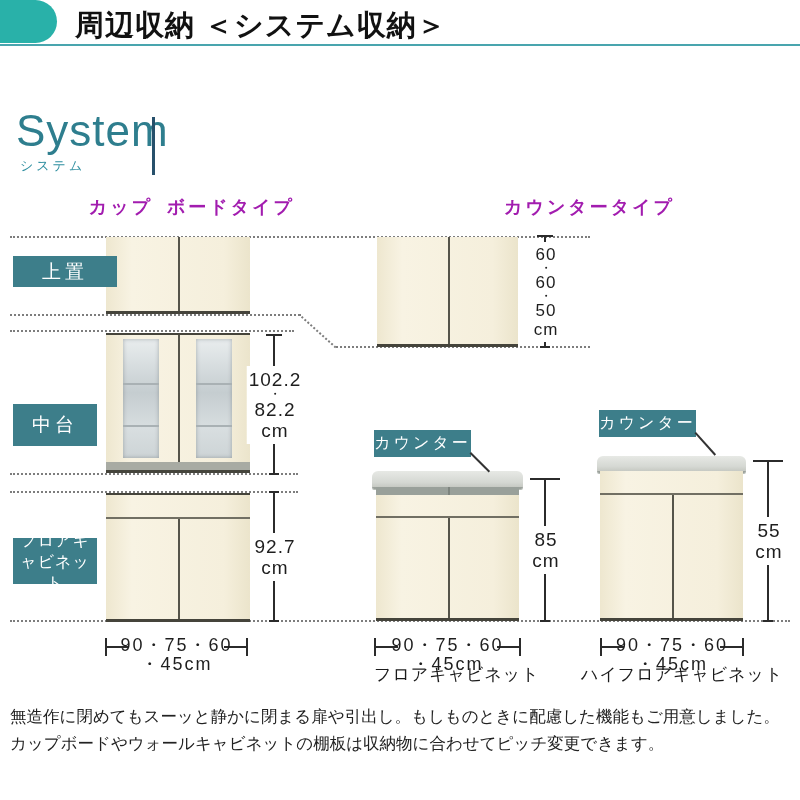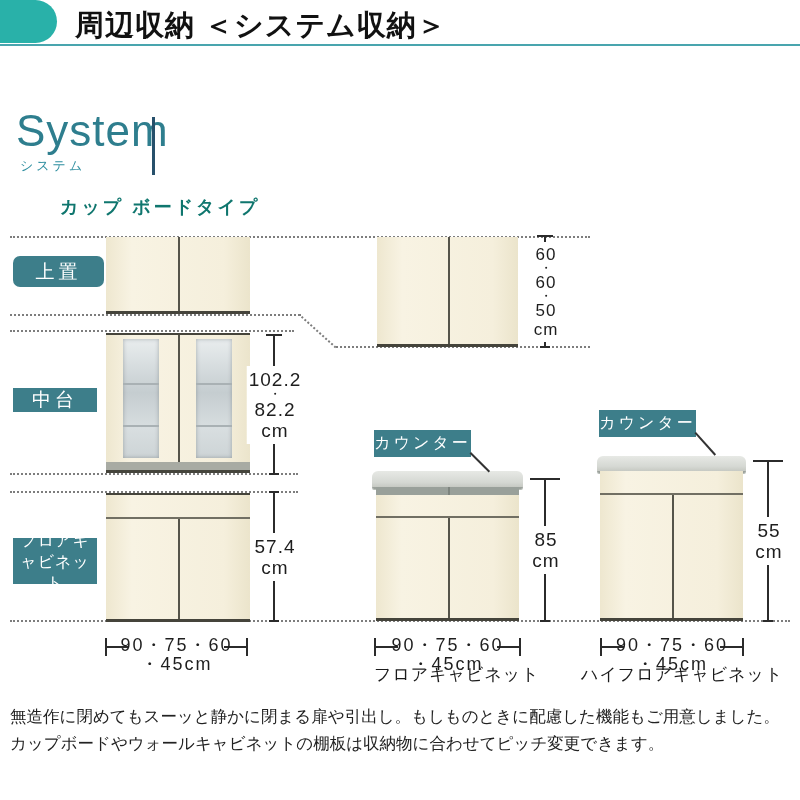--- a/index.html
+++ b/index.html
@@ -13,21 +13,21 @@
   .page-title{left:75px;top:6px;font-size:29px;font-weight:bold;color:#111;white-space:nowrap;letter-spacing:1px;}
   .subtitle{left:10px;top:59px;font-size:16px;color:#333;white-space:nowrap;}
 
   
   .sys-logo{left:16px;top:106px;font-size:44px;color:#2e7e8e;letter-spacing:1px;}
   .sys-logo-sub{left:20px;top:157px;font-size:13px;color:#2f8fa0;letter-spacing:3px;}
   .sys-divider{left:152px;top:117px;width:3px;height:58px;background:#27506b;}
   .sys-desc{left:166px;top:115px;width:630px;font-size:16.5px;line-height:29px;color:#333;}
 
   
-  .col-head{top:195px;font-size:18px;font-weight:600;letter-spacing:3px;color:#0f766e;text-align:left;white-space:nowrap;}
+  .col-head{top:195px;font-size:18px;font-weight:600;letter-spacing:3px;color:#a21caf;text-align:right;white-space:nowrap;font-family:Liberation Mono, monospace;}
   .col-head.cup{left:60px;width:235px;}
   .col-head.cnt{left:440px;width:235px;}
 
   
   .dot{height:0;border-top:2px dotted #7d7d7d;}
   .dot.diag{transform-origin:left top;transform:rotate(42deg);}
 
   
   .cab{background:linear-gradient(90deg,#eee7cf 0%,#f8f3e3 18%,#f5efdc 82%,#ebe4cb 100%);}
   .cab .vdiv{position:absolute;top:0;bottom:0;left:50%;width:2px;background:#55544a;}
@@ -81,20 +81,21 @@
 
   <div class="abs header-tab"></div>
   <div class="abs header-rule"></div>
   <div class="abs page-title">周辺収納 ＜システム収納＞</div>
 
   <div class="abs sys-logo">System</div>
   <div class="abs sys-logo-sub">システム</div>
   <div class="abs sys-divider"></div>
 
   <div class="abs col-head cup">カップ ボードタイプ</div>
+  <div class="abs col-head cnt">カウンタータイプ</div>
 
   <div class="abs dot" style="left:10px;top:236px;width:580px;"></div>
   <div class="abs dot" style="left:10px;top:314px;width:290px;"></div>
   <div class="abs dot diag" style="left:300px;top:314px;width:49px;"></div>
   <div class="abs dot" style="left:336px;top:346px;width:254px;"></div>
   <div class="abs dot" style="left:10px;top:330px;width:284px;"></div>
   <div class="abs dot" style="left:10px;top:473px;width:288px;"></div>
   <div class="abs dot" style="left:10px;top:491px;width:288px;"></div>
   <div class="abs dot" style="left:10px;top:620px;width:780px;"></div>
 
@@ -132,22 +133,22 @@
     <div class="hline" style="top:21px;"></div>
     <div class="vdiv" style="top:23px;"></div>
   </div>
 
   <div class="abs countertop" style="left:597px;top:456px;width:149px;height:15px;"></div>
   <div class="abs cab" style="left:600px;top:471px;width:143px;height:147px;border-bottom:3px solid #45443b;">
     <div class="hline" style="top:22px;"></div>
     <div class="vdiv" style="top:24px;"></div>
   </div>
 
-  <div class="abs tag" style="left:13px;top:256px;width:91px;height:31px;font-size:19px;border-radius:7px;">上置</div>
-  <div class="abs tag" style="left:13px;top:388px;width:84px;height:24px;font-size:19px;">中台</div>
+  <div class="abs tag" style="left:13px;top:256px;width:104px;height:31px;font-size:19px;">上置</div>
+  <div class="abs tag" style="left:13px;top:404px;width:84px;height:42px;font-size:19px;">中台</div>
   <div class="abs tag small" style="left:13px;top:538px;width:84px;height:46px;font-size:16px;line-height:21px;letter-spacing:1px;">フロアキャビネット</div>
   <div class="abs tag small" style="left:374px;top:430px;width:97px;height:27px;font-size:16px;letter-spacing:3px;">カウンター</div>
   <div class="abs tag small" style="left:599px;top:410px;width:97px;height:27px;font-size:16px;letter-spacing:3px;">カウンター</div>
 
   <div class="abs pointer" style="left:471px;top:452px;width:27px;transform:rotate(45deg);"></div>
   <div class="abs pointer" style="left:696px;top:432px;width:30px;transform:rotate(48deg);"></div>
 
   <div class="abs vmeasure" style="left:273px;top:335px;height:139px;">
     <div class="tick t-top w16"></div>
     <div class="tick t-bot w10"></div>
@@ -156,21 +157,21 @@
       <div class="vm-dot">・</div>
       <div class="vm-num">82.2</div>
       <div class="vm-num">cm</div>
     </div>
   </div>
 
   <div class="abs vmeasure" style="left:273px;top:492px;height:129px;">
     <div class="tick t-top w10"></div>
     <div class="tick t-bot w10"></div>
     <div class="vm-label">
-      <div class="vm-num">57.4</div>
+      <div class="vm-num">92.7</div>
       <div class="vm-num">cm</div>
     </div>
   </div>
 
   <div class="abs vmeasure" style="left:544px;top:236px;height:111px;">
     <div class="tick t-top w16"></div>
     <div class="tick t-bot w10"></div>
     <div class="vm-label">
       <div class="vm-num s17">60</div>
       <div class="vm-dot">・</div>

